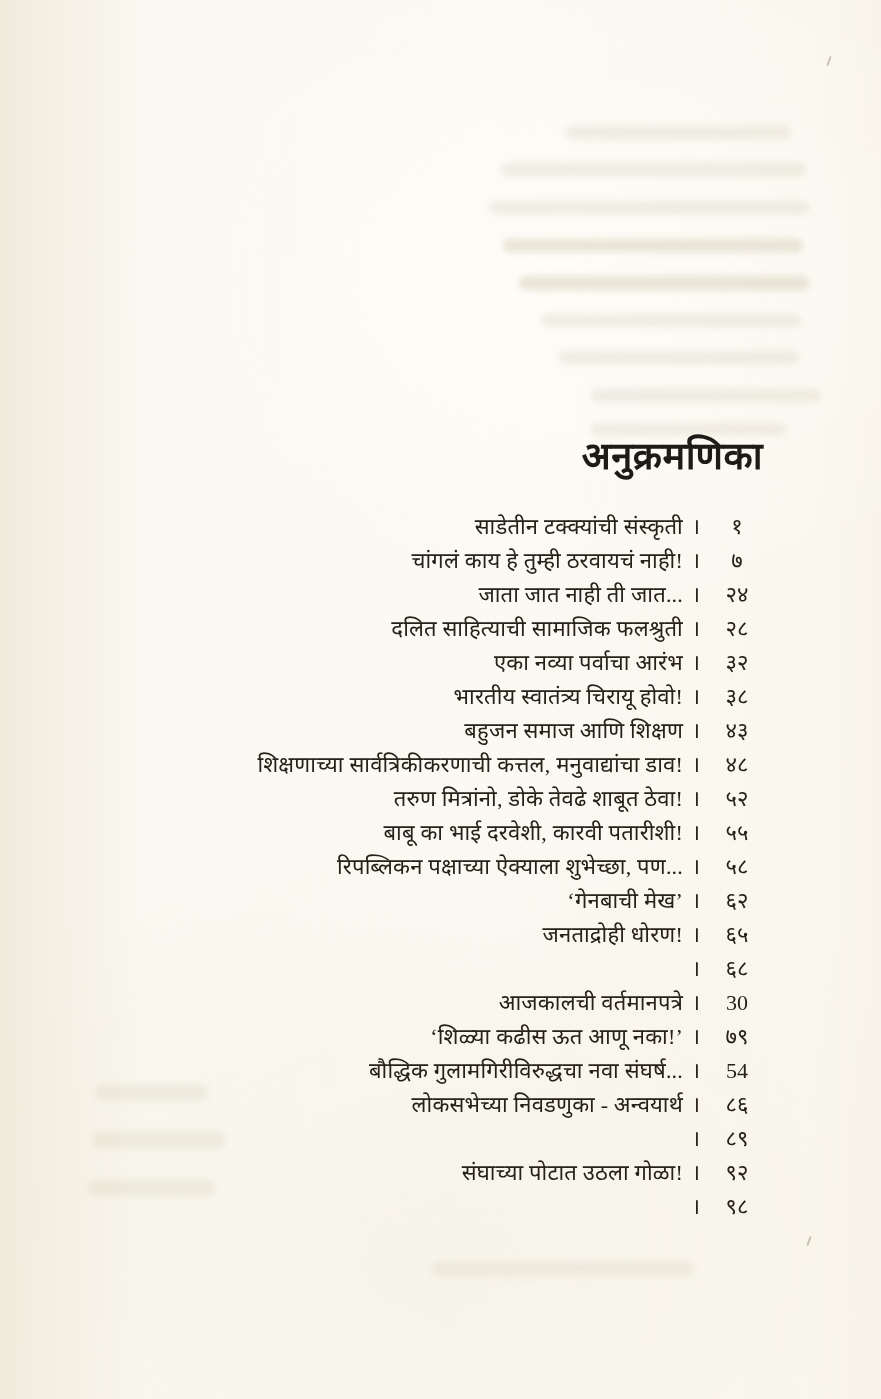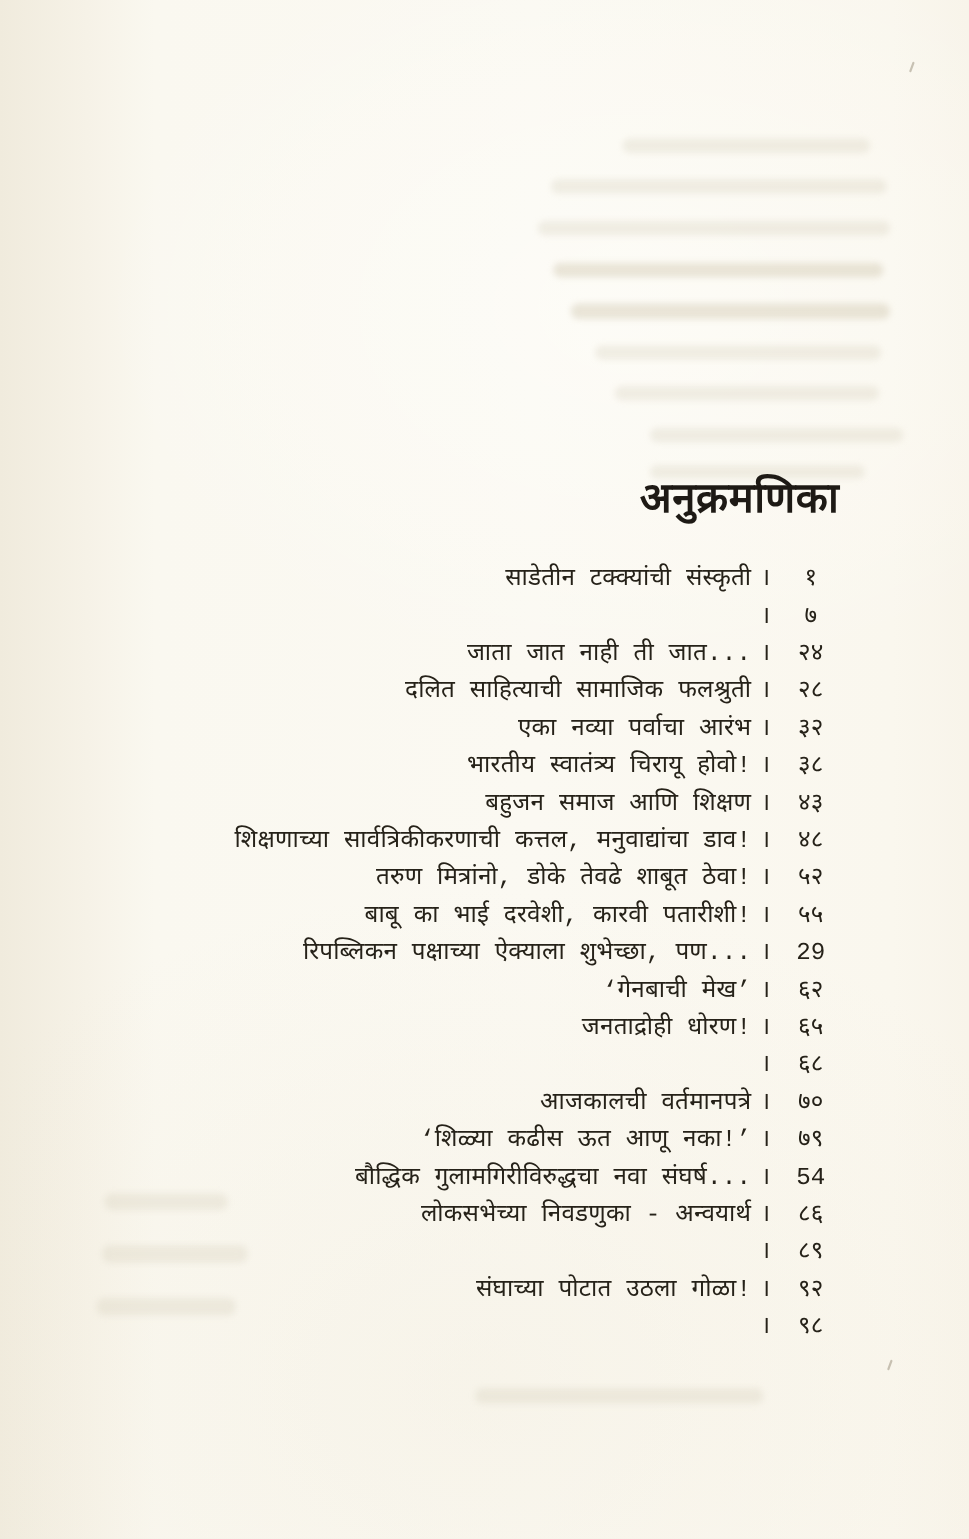--- a/index.html
+++ b/index.html
@@ -8,21 +8,21 @@
     background: #e9e5da;
   }
   .page {
     position: relative;
     width: 881px;
     height: 1399px;
     margin: 0 auto;
     overflow: hidden;
     background:
       linear-gradient(90deg, #f0ebdd 0%, #f6f2e7 9%, #faf8f0 16%, #fbf9f2 55%, #faf7ee 92%, #f8f4ea 100%);
-    font-family: Liberation Mono, monospace;
+    font-family: Liberation Serif, serif;
     color: #26221c;
   }
   
   .page::after {
     content: "";
     position: absolute;
     inset: 0;
     pointer-events: none;
     background:
       radial-gradient(ellipse 700px 500px at 65% 20%, rgba(255,255,252,0.5), transparent 70%),
@@ -123,20 +123,21 @@
   <div class="toc">
     <h1 class="toc-title">अनुक्रमणिका</h1>
 
     <div class="toc-list">
         <div class="toc-row">
         <span class="entry-title">साडेतीन टक्क्यांची संस्कृती</span>
         <span class="entry-sep">।</span>
         <span class="entry-page">१</span>
       </div>
         <div class="toc-row">
+        <span class="entry-title">चांगलं काय हे तुम्ही ठरवायचं नाही!</span>
         <span class="entry-sep">।</span>
         <span class="entry-page">७</span>
       </div>
         <div class="toc-row">
         <span class="entry-title">जाता जात नाही ती जात...</span>
         <span class="entry-sep">।</span>
         <span class="entry-page">२४</span>
       </div>
         <div class="toc-row">
         <span class="entry-title">दलित साहित्याची सामाजिक फलश्रुती</span>
@@ -169,40 +170,40 @@
         <span class="entry-page">५२</span>
       </div>
         <div class="toc-row">
         <span class="entry-title">बाबू का भाई दरवेशी, कारवी पतारीशी!</span>
         <span class="entry-sep">।</span>
         <span class="entry-page">५५</span>
       </div>
         <div class="toc-row">
         <span class="entry-title">रिपब्लिकन पक्षाच्या ऐक्याला शुभेच्छा, पण...</span>
         <span class="entry-sep">।</span>
-        <span class="entry-page">29</span>
+        <span class="entry-page">५८</span>
       </div>
         <div class="toc-row">
         <span class="entry-title">‘गेनबाची मेख’</span>
         <span class="entry-sep">।</span>
         <span class="entry-page">६२</span>
       </div>
         <div class="toc-row">
         <span class="entry-title">जनताद्रोही धोरण!</span>
         <span class="entry-sep">।</span>
         <span class="entry-page">६५</span>
       </div>
         <div class="toc-row">
         <span class="entry-sep">।</span>
         <span class="entry-page">६८</span>
       </div>
         <div class="toc-row">
         <span class="entry-title">आजकालची वर्तमानपत्रे</span>
         <span class="entry-sep">।</span>
-        <span class="entry-page">७०</span>
+        <span class="entry-page">30</span>
       </div>
         <div class="toc-row">
         <span class="entry-title">‘शिळ्या कढीस ऊत आणू नका!’</span>
         <span class="entry-sep">।</span>
         <span class="entry-page">७९</span>
       </div>
         <div class="toc-row">
         <span class="entry-title">बौद्धिक गुलामगिरीविरुद्धचा नवा संघर्ष...</span>
         <span class="entry-sep">।</span>
         <span class="entry-page">54</span>

